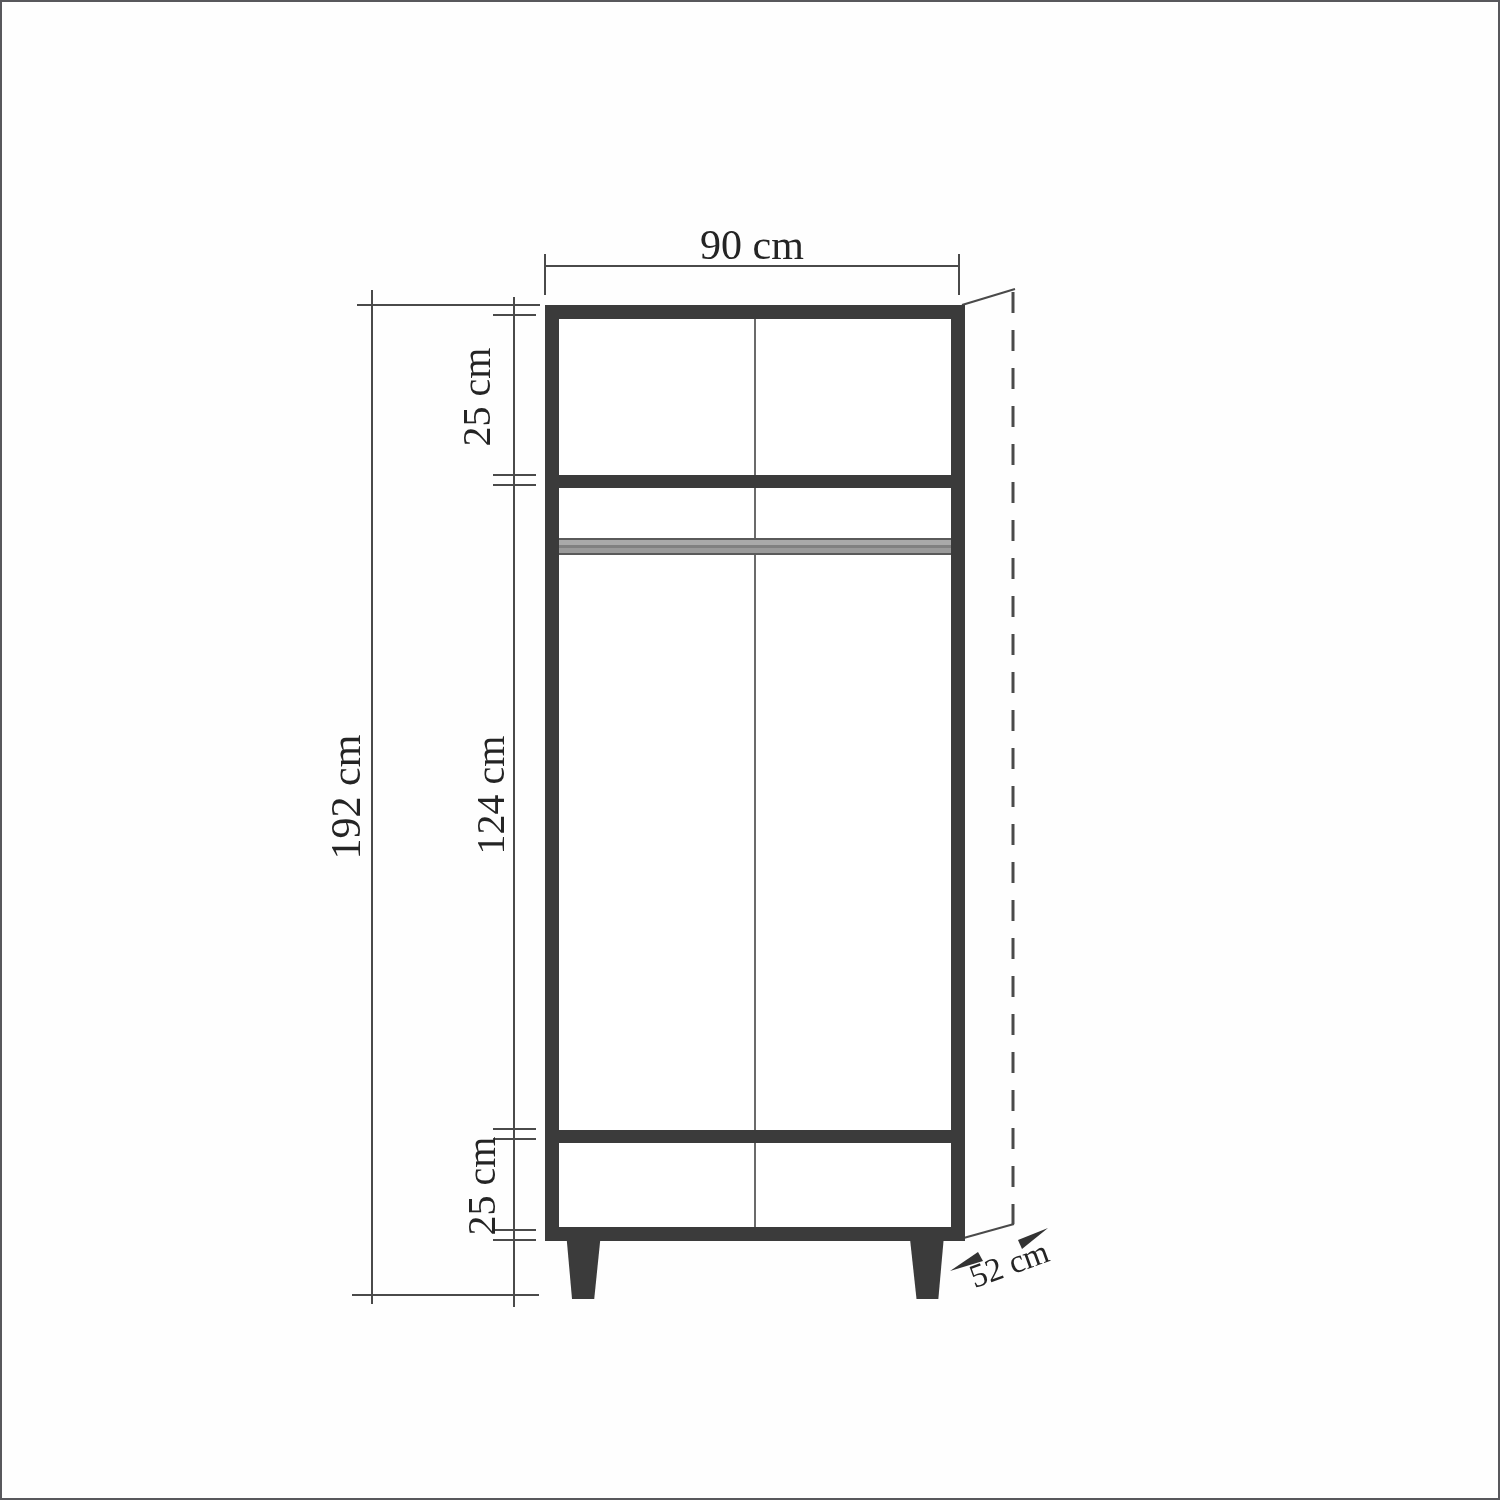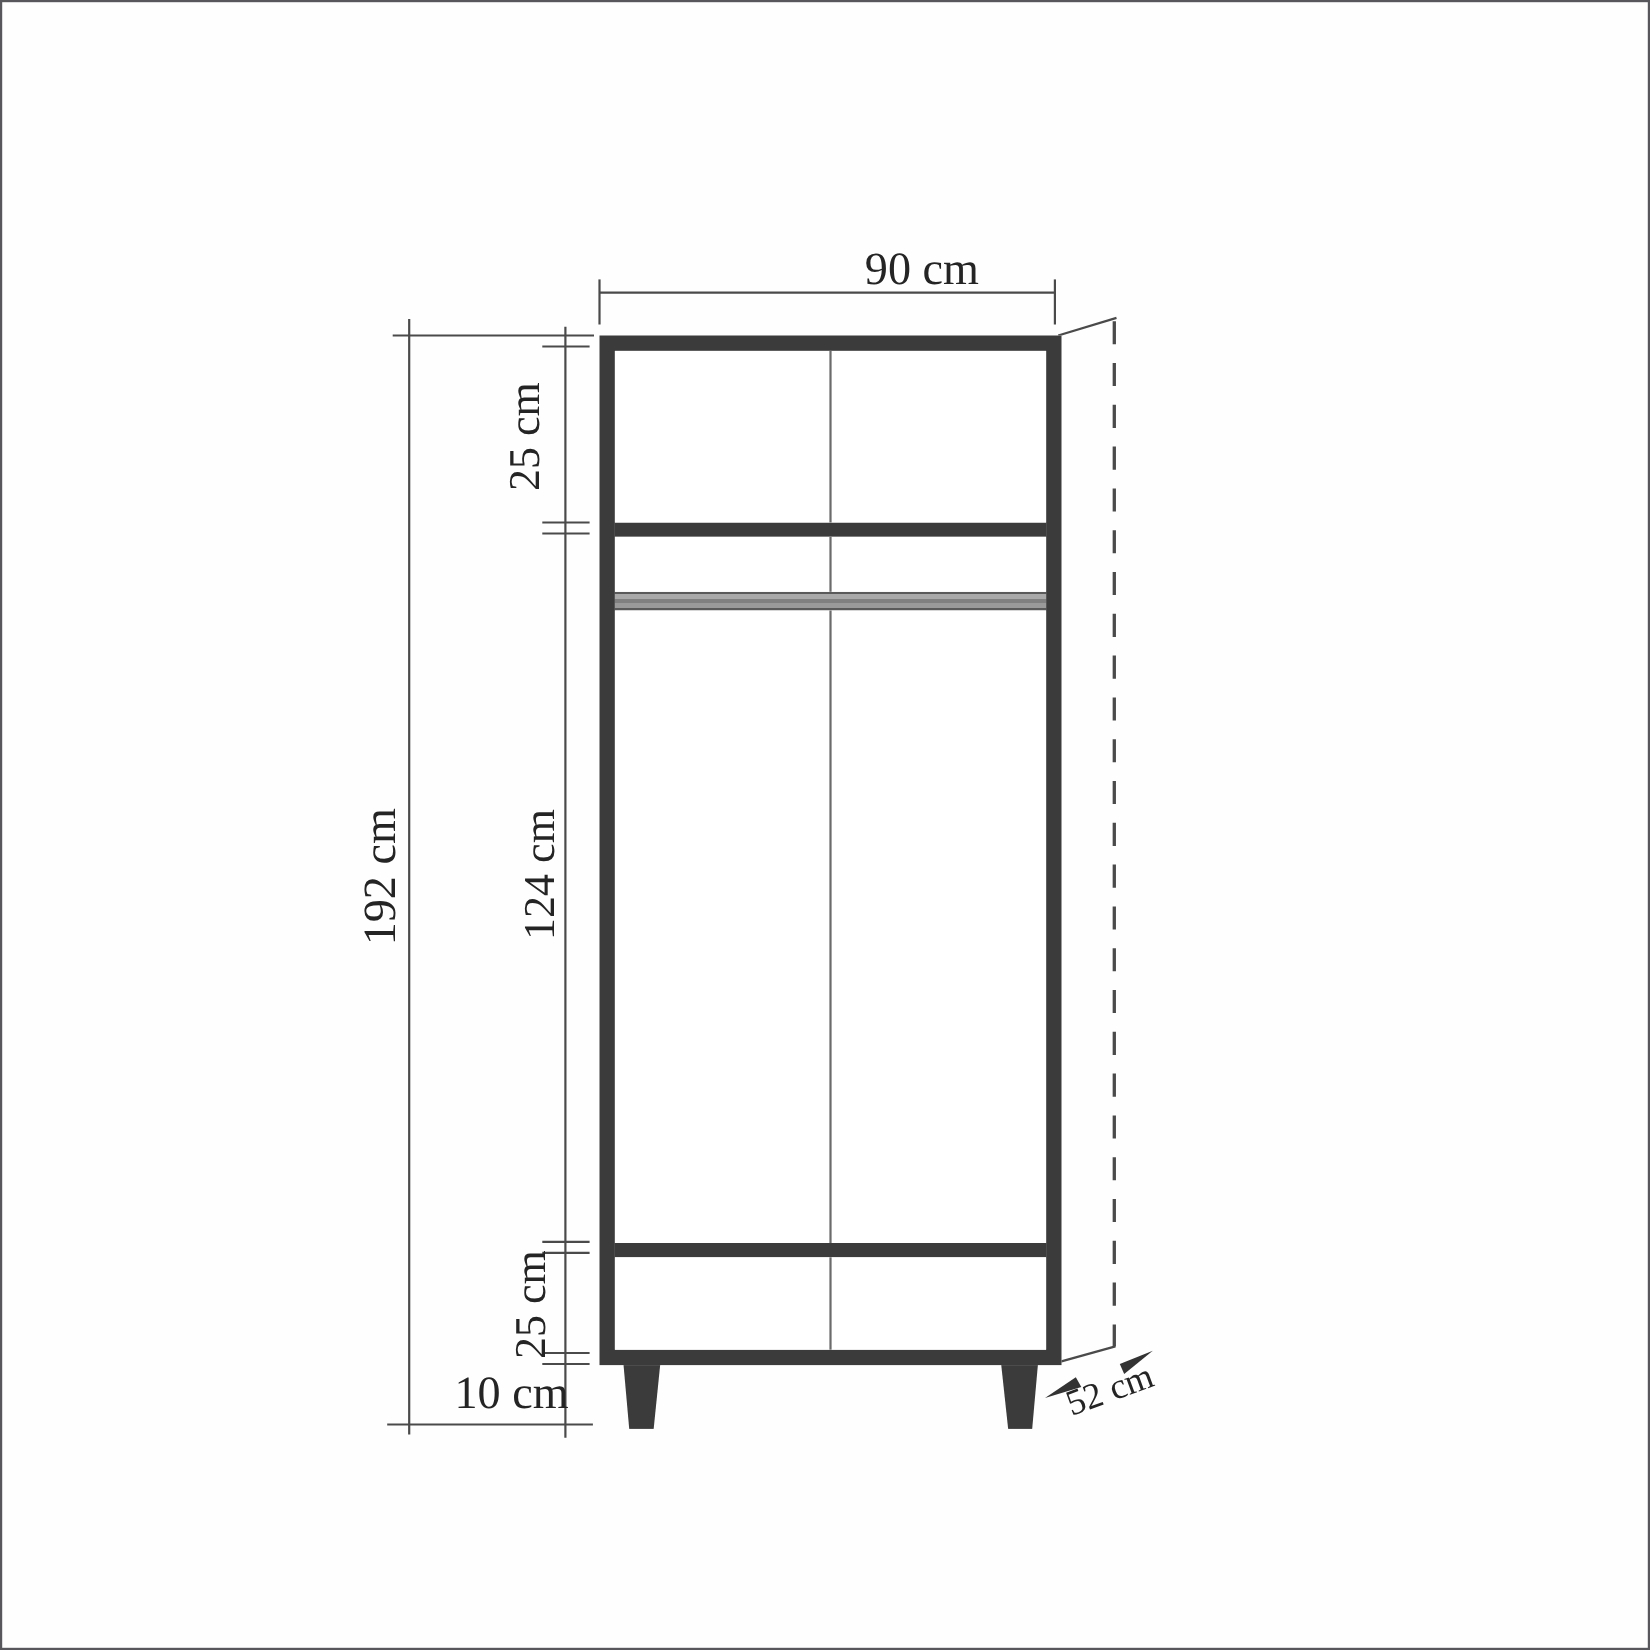--- a/index.html
+++ b/index.html
@@ -40,21 +40,21 @@
   .leg-left{left:563px;clip-path:polygon(5% 0,95% 0,79% 100%,19% 100%);}
   .leg-right{left:906px;clip-path:polygon(6% 0,96% 0,82% 100%,23% 100%);}
   
   .linework{position:absolute;left:0;top:0;}
   
   .dim{
     position:absolute;text-align:center;white-space:nowrap;
     font-size:42px;line-height:46px;color:#242424;
   }
   .rot90{transform:rotate(-90deg);}
-  .dim-width{left:688px;top:220px;width:200px;height:46px;text-align:right;}
+  .dim-width{left:650px;top:220px;width:200px;height:46px;}
   .dim-height{left:234px;top:772px;width:220px;height:46px;}
   .dim-top25{left:385px;top:374px;width:180px;height:42px;font-size:40px;line-height:42px;}
   .dim-mid124{left:379px;top:772px;width:220px;height:42px;font-size:40px;line-height:42px;}
   .dim-low25{left:390px;top:1163px;width:180px;height:42px;font-size:40px;line-height:42px;}
   .dim-legs{left:363px;top:1242px;width:200px;height:46px;}
   .dim-depth{left:927px;top:1244px;width:160px;height:36px;font-size:33px;line-height:36px;transform:rotate(-20deg);}
 </style>
 </head>
 <body>
 
@@ -111,16 +111,15 @@
   </div>
 
   <div class="leg leg-left"></div>
   <div class="leg leg-right"></div>
 
   <div class="dim dim-width">90 cm</div>
   <div class="dim dim-height rot90">192 cm</div>
   <div class="dim dim-top25 rot90">25 cm</div>
   <div class="dim dim-mid124 rot90">124 cm</div>
   <div class="dim dim-low25 rot90">25 cm</div>
-  <div class="dim dim-legs">10 cm</div>
   <div class="dim dim-depth">52 cm</div>
 
 </div>
 
 </body></html>

